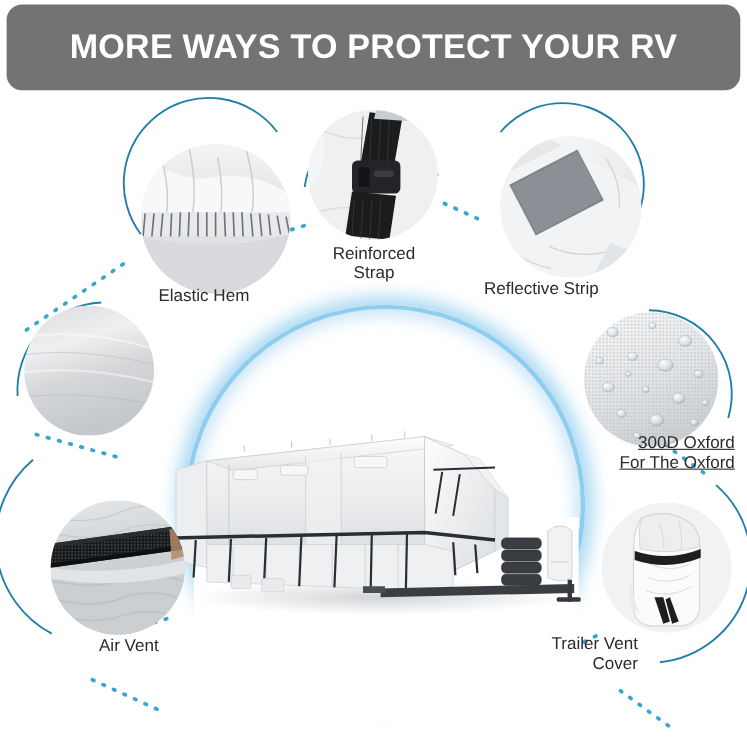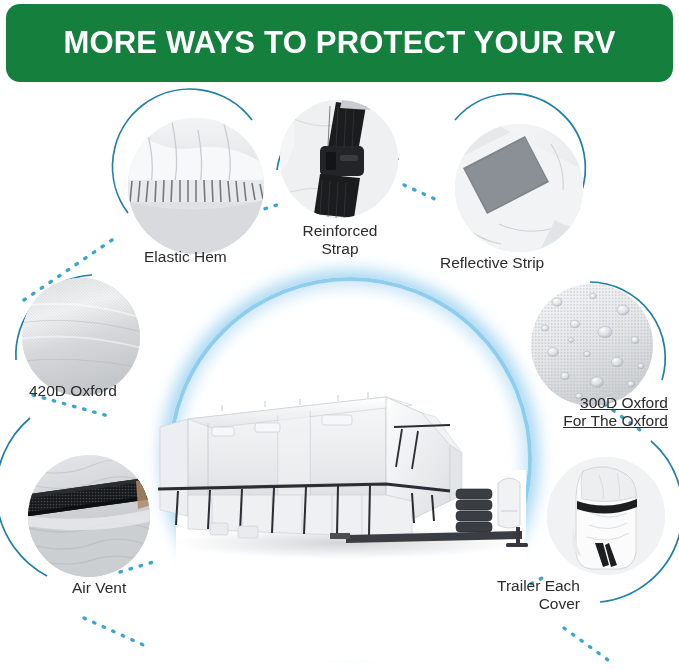--- a/index.html
+++ b/index.html
@@ -8,21 +8,21 @@
     background: #ffffff;
     font-family: "Liberation Sans", sans-serif;
     overflow: hidden;
   }
   #stage { position: relative; width: 679px; height: 671px; background:#fff; }
 
   
   .banner {
     position: absolute; left: 6px; top: 4px;
     width: 667px; height: 78px;
-    background: #15803d;
+    background: #737373;
     border-radius: 14px;
     display: flex; flex-direction: column;
     align-items: center; justify-content: center;
     text-align: center;
   }
   .banner-title {
     color: #ffffff;
     font-size: 31px;
     font-weight: bold;
     letter-spacing: 0.2px;
@@ -233,21 +233,21 @@
       <rect x="366" y="144" width="4" height="20" fill="#35383c"></rect>
       <rect x="356" y="160" width="22" height="4" rx="1.5" fill="#35383c"></rect>
 
       <g fill="#e9ebed" stroke="#cdd1d5" stroke-width="0.7">
         <rect x="60" y="140" width="18" height="12" rx="2"></rect>
         <rect x="88" y="143" width="20" height="12" rx="2"></rect>
       </g>
     </svg>
   </div>
 
-  <div class="detail" style="left:128px; top:118px; width:136px; height:136px;text-align:right;">
+  <div class="detail" style="left:128px; top:131px; width:136px; height:136px;text-align:right;">
     <div class="circ" style="width:136px;height:136px;">
       <svg viewBox="0 0 136 136" preserveAspectRatio="xMidYMid slice">
         <defs>
           <linearGradient id="hemG" x1="0" y1="0" x2="0" y2="1">
             <stop offset="0" stop-color="#f3f4f5"></stop>
             <stop offset="0.55" stop-color="#dcdee0"></stop>
             <stop offset="1" stop-color="#eceef0"></stop>
           </linearGradient>
         </defs>
         <rect width="136" height="136" fill="url(#hemG)"></rect>
@@ -371,21 +371,20 @@
           <path d="M-10 30 q60 -12 130 10"></path>
           <path d="M-10 62 q60 -10 130 8"></path>
         </g>
         <g fill="none" stroke="#b4b7ba" stroke-width="1" opacity="0.5">
           <path d="M-10 46 q60 -10 130 8"></path>
           <path d="M-10 84 q60 -8 130 6"></path>
         </g>
       </svg>
     </div>
     <div class="cap" style="left:7px; top:104px; width:130px;">
-      <div>420D Oxford</div>
     </div>
   </div>
 
   <div class="detail" style="left:531px; top:284px; width:122px; height:122px;">
     <div class="circ" style="width:122px;height:122px;">
       <svg viewBox="0 0 122 122" preserveAspectRatio="xMidYMid slice">
         <defs>
           <linearGradient id="ox3" x1="0" y1="0" x2="0.4" y2="1">
             <stop offset="0" stop-color="#f6f7f8"></stop>
             <stop offset="0.55" stop-color="#e4e6e8"></stop>
@@ -423,21 +422,21 @@
           <ellipse cx="40" cy="56" rx="2.6" ry="2.2"></ellipse>
         </g>
       </svg>
     </div>
     <div class="cap" style="left:-3px; top:110px; width:140px; text-align:right;text-decoration:underline;">
       <div>300D Oxford</div>
       <div>For The Oxford</div>
     </div>
   </div>
 
-  <div class="detail" style="left:28px; top:455px; width:122px; height:122px;">
+  <div class="detail" style="left:46px; top:455px; width:122px; height:122px;">
     <div class="circ" style="width:122px;height:122px;">
       <svg viewBox="0 0 122 122" preserveAspectRatio="xMidYMid slice">
         <defs>
           <linearGradient id="avBg" x1="0" y1="0" x2="0.2" y2="1">
             <stop offset="0" stop-color="#e6e8ea"></stop>
             <stop offset="0.4" stop-color="#d2d5d8"></stop>
             <stop offset="1" stop-color="#bfc3c6"></stop>
           </linearGradient>
           <pattern id="mesh" width="3" height="3" patternUnits="userSpaceOnUse">
             <rect width="3" height="3" fill="#16181a"></rect>
@@ -488,18 +487,18 @@
           <path d="M42 68 q20 8 38 -2"></path>
           <path d="M40 80 q22 8 42 -4"></path>
           <path d="M52 18 q6 16 4 24"></path>
           <path d="M70 16 q4 16 2 26"></path>
         </g>
 
         <path d="M29 52 q-6 26 6 48 q-10 -4 -10 -18 Z" fill="#e9ebed"></path>
       </svg>
     </div>
     <div class="cap" style="left:-95px; top:120px; width:128px; text-align:right;">
-      <div>Trailer Each</div>
+      <div>Trailer Vent</div>
       <div>Cover</div>
     </div>
   </div>
 
 </div>
 
 </body></html>

